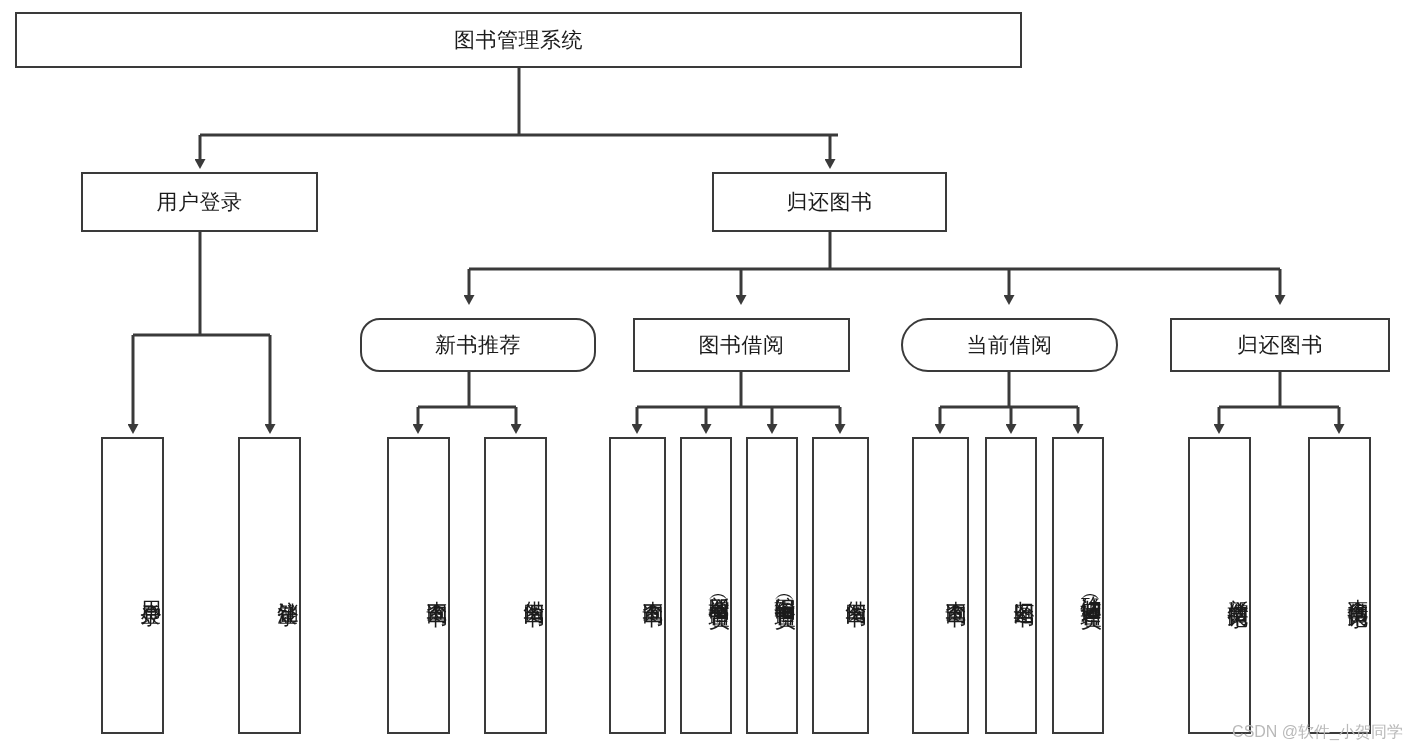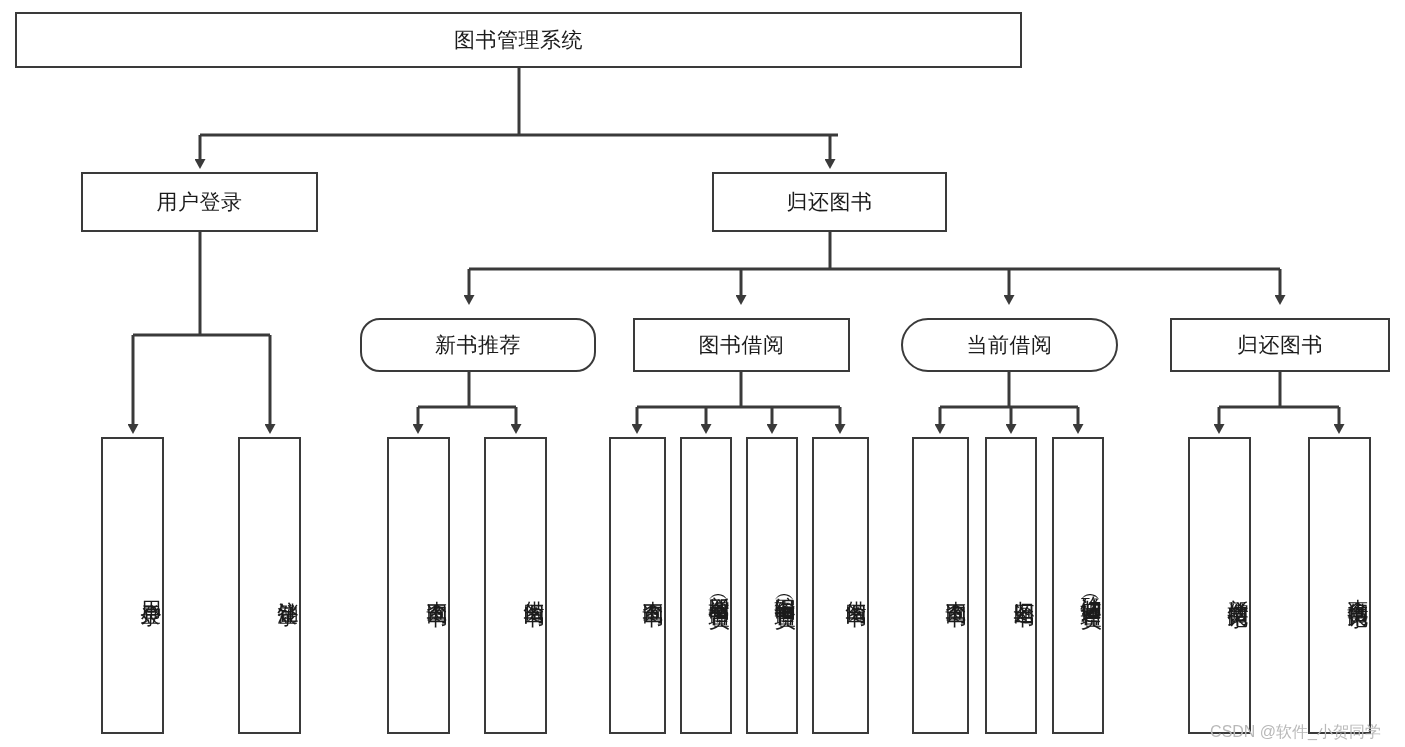--- a/index.html
+++ b/index.html
@@ -52,21 +52,21 @@
   }
   .node.vert.top-align {
     align-items: flex-start;
   }
   .node-label {
     display: block;
     white-space: nowrap;
   }
   #watermark {
     position: absolute;
-    right: 24px;
+    right: 2px;
     bottom: 4px;
     font-size: 16px;
     color: #b9b9b9;
     z-index: 5;
     white-space: nowrap;
     margin-left: 24px;
   }
 </style>
 </head>
 <body>

